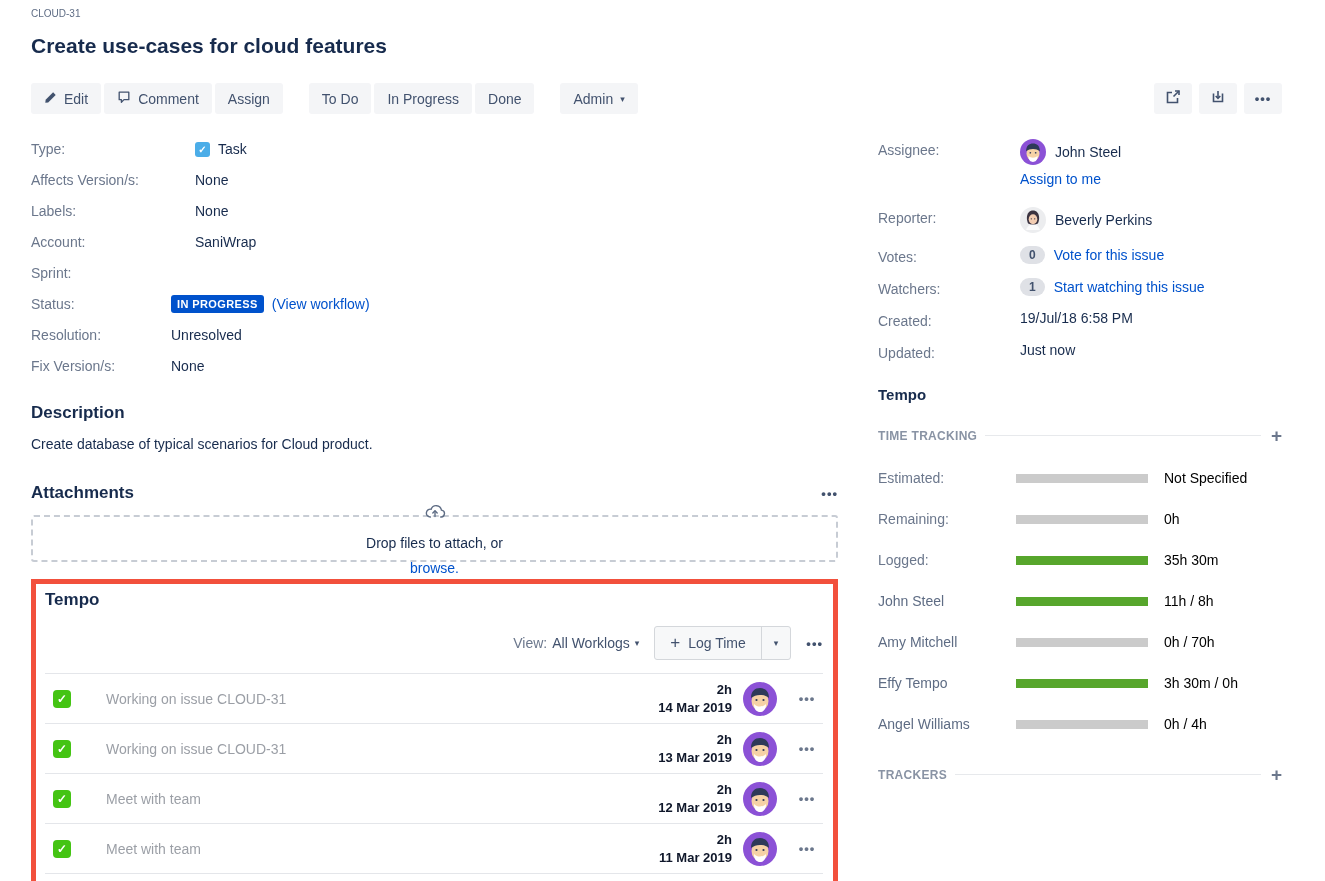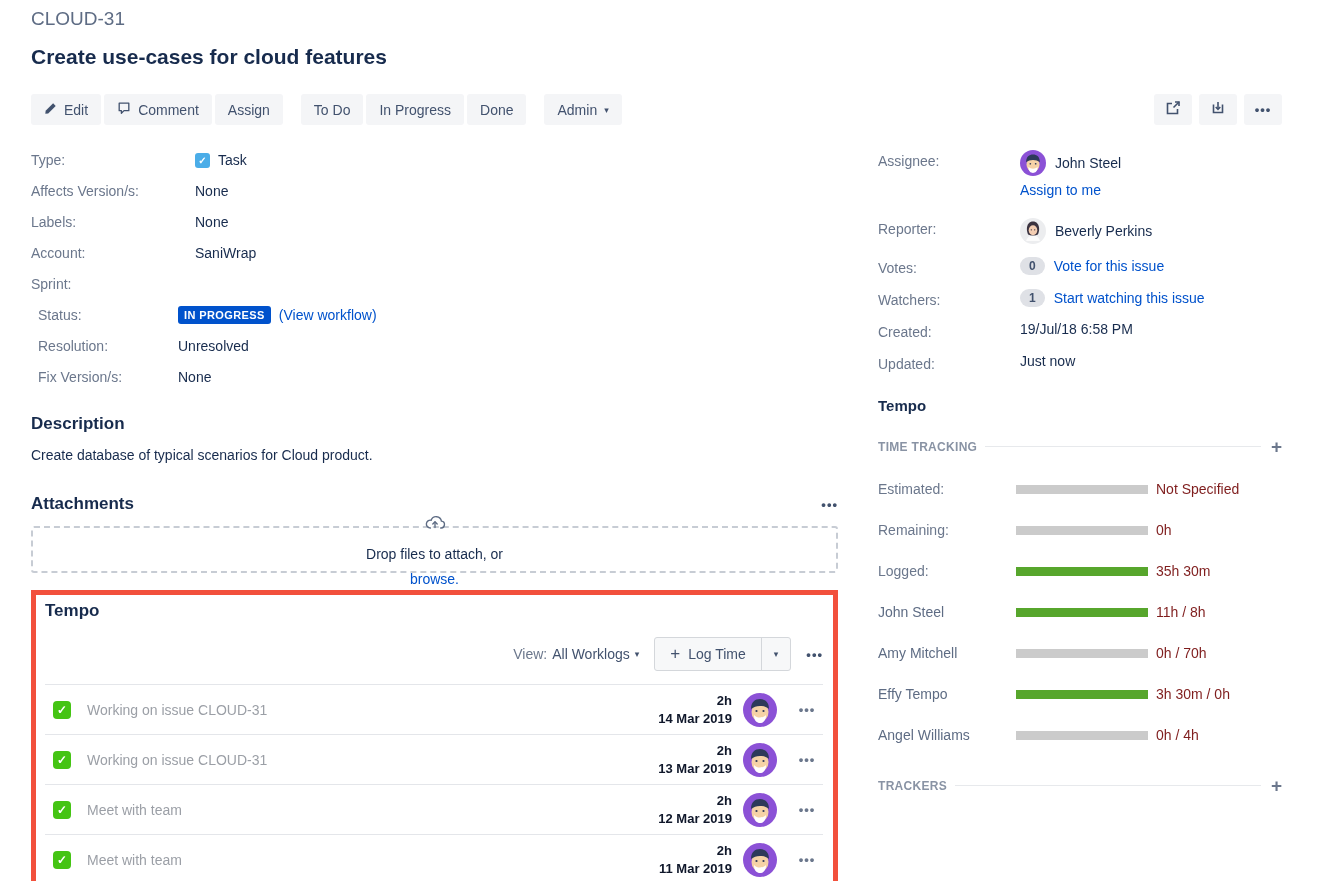--- a/index.html
+++ b/index.html
@@ -1,44 +1,44 @@
 <!DOCTYPE html>
 <html><head>
 <meta charset="utf-8">
 <style>
   * { margin:0; padding:0; box-sizing:border-box; }
   html,body { background:#fff; }
   body { font-family:"Liberation Sans", sans-serif; color:#172B4D; font-size:14px; }
   .page { width:1325px; height:881px; overflow:hidden; position:relative; padding:8px 43px 0 31px; }
 
   
-  .breadcrumb { color:#5E6C84; font-size:19px; cursor:pointer; }
+  .breadcrumb { color:#5E6C84; font-size:10px; cursor:pointer; }
   .page-title { font-size:21px; font-weight:bold; color:#172B4D; margin-top:15px; }
 
   
-  .toolbar { display:flex; align-items:center; margin-top:25px; height:31px; }
+  .toolbar { display:flex; align-items:center; margin-top:25px; height:31px;gap:8px; }
   .btn { display:inline-flex; align-items:center; gap:7px; height:31px; padding:0 13px;
          background:#F4F5F7; border:none; border-radius:3px; color:#42526E; font-size:14px;
          font-family:inherit; cursor:pointer; }
   .btn-group { display:flex; gap:3px; }
   .btn-group + .btn-group { margin-left:18px; }
   .icon-btn { width:38px; justify-content:center; padding:0; }
   .toolbar-right { margin-left:auto; display:flex; gap:7px; }
   .caret { font-size:9px; color:#42526E; }
   .dots { color:#42526E; font-weight:bold; letter-spacing:1px; font-size:13px; }
 
   
   .content { display:flex; margin-top:25px; }
   .left-col { width:807px; flex:none; }
   .right-col { width:404px; flex:none; margin-left:40px; }
 
   
   .fields { display:flex;flex-direction:column; }
   .fgroup1 { width:424px; flex:none; }
-  .fgroup2 { flex:1;margin-left:7px; }
+  .fgroup2 { flex:1; }
   .frow { display:flex; margin-bottom:11px; min-height:20px; align-items:center; }
   .flabel { color:#6B778C; flex:none; }
   .fgroup1 .flabel { width:164px; }
   .fgroup2 .flabel { width:140px; }
   .fvalue { color:#172B4D; display:flex; align-items:center; gap:8px; }
   .task-icon { width:15px; height:15px; background:#4BADE8; border-radius:3px; color:#fff;
                font-size:10px; font-weight:bold; display:inline-flex; align-items:center; justify-content:center; }
   .prio-icon { color:#E97F33; font-weight:bold; font-size:15px; }
   .status-badge { background:#0052CC; color:#fff; font-size:11px; font-weight:bold;
                   letter-spacing:.4px; padding:3px 6px; border-radius:3px; }
@@ -62,21 +62,21 @@
                background:#F7F8F9; height:34px; overflow:hidden; }
   .split-main { display:flex; align-items:center; gap:8px; padding:0 15px; color:#42526E;
                 cursor:pointer; font-size:14px; }
   .split-main .plus { font-size:17px; font-weight:400; }
   .split-caret { display:flex; align-items:center; padding:0 12px; border-left:1px solid #D4D7DB; cursor:pointer; }
 
   .wl-table { margin-top:13px; border-top:1px solid #E4E6EA; }
   .wl-row { display:flex; align-items:center; height:50px; border-bottom:1px solid #E4E6EA; padding:0 2px 0 8px; }
   .wl-check { width:18px; height:18px; flex:none; background:#44C413; border-radius:4px; color:#fff;
               font-size:12px; font-weight:bold; display:inline-flex; align-items:center; justify-content:center; cursor:pointer; }
-  .wl-desc { margin-left:16px; color:#9B9FA6; }
+  .wl-desc { margin-left:35px; color:#9B9FA6; }
   .wl-right { margin-left:auto; display:flex; align-items:center; }
   .wl-timedate { text-align:right; color:#0f172a; font-weight:bold; font-size:13px; line-height:18px; }
   .wl-avatar { margin-left:11px; width:34px; height:34px; flex:none; cursor:pointer; }
   .wl-more { margin-left:16px; width:28px; text-align:center; color:#6B778C; cursor:pointer; }
 
   .pager { display:flex; align-items:center; margin-top:14px; padding-left:14px; color:#5E6C84; }
   .pg-btn { width:38px; text-align:center; font-size:15px; cursor:pointer; color:#42526E; }
   .pg-btn.disabled { color:#A5ADBA; }
   .pg-info { margin-left:14px; }
   .pg-items { color:#97A0AF; }
@@ -98,21 +98,21 @@
   .side-sec-title { color:#8993A4; font-size:12px; font-weight:bold; letter-spacing:.3px; flex:none; }
   .side-sec-line { flex:1; height:1px; background:#E7E9EC; margin-left:8px; }
   .side-plus { flex:none; margin-left:10px; color:#6B778C; font-size:19px; font-weight:bold; cursor:pointer; line-height:1; }
 
   .bar-row { display:flex; align-items:center; margin-top:25px; }
   .bar-label { width:138px; flex:none; color:#6B778C; }
   .bar-name { width:138px; flex:none; color:#5E6C84; }
   .bar { width:132px; height:9px; background:#CBCBCB; flex:none; }
   .bar.green { background:#57A62C; }
   .bar.gray { background:#CBCBCB; }
-  .bar-val { margin-left:8px; color:#7f1d1d; }
+  .bar-val { margin-left:16px; color:#000000; }
   .collab-first { margin-top:27px; }
   .trackers-head { margin-top:33px; }
 </style>
 </head>
 <body>
 
 <div class="page">
 
   <div class="breadcrumb">CLOUD-31</div>
   <h1 class="page-title">Create use-cases for cloud features</h1>

